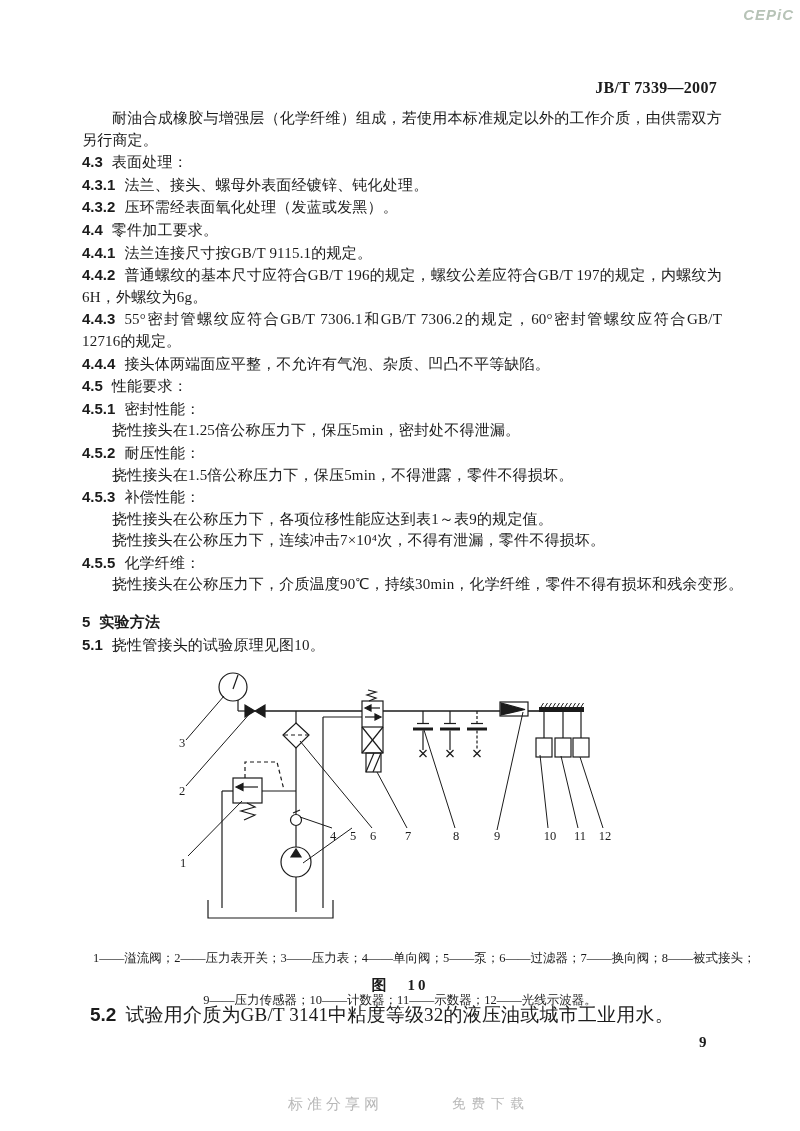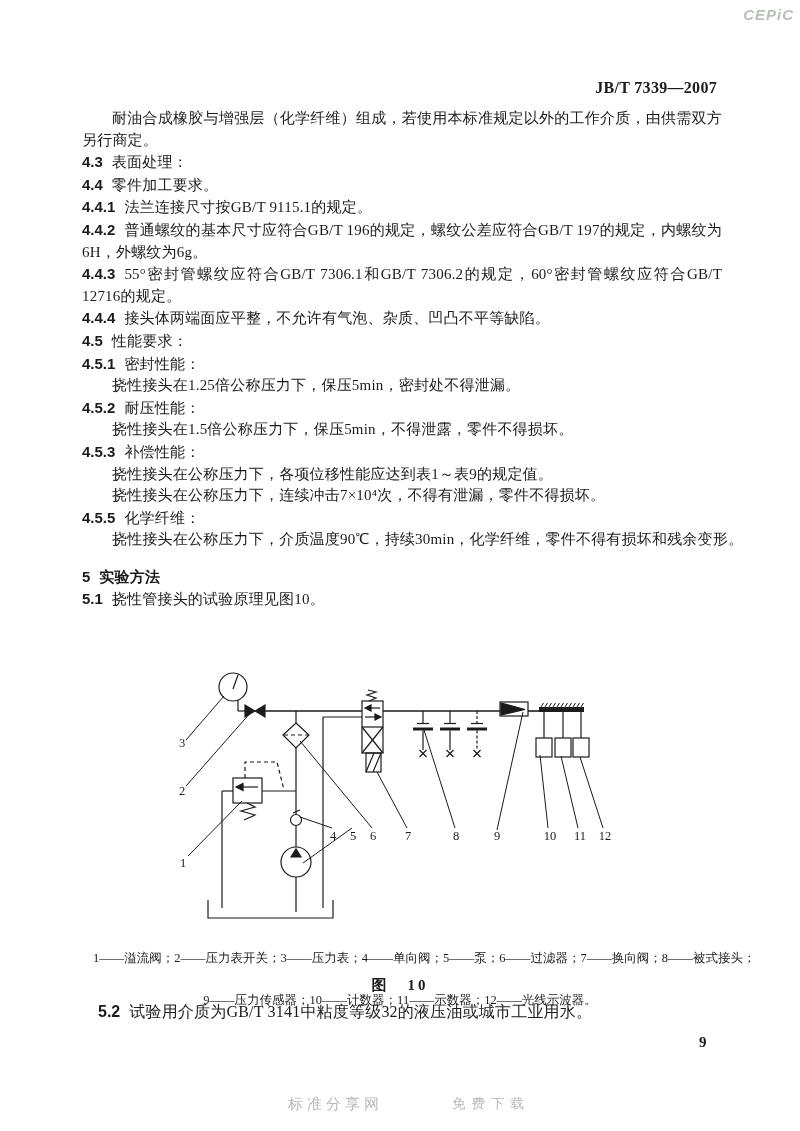--- a/index.html
+++ b/index.html
@@ -16,38 +16,40 @@
   .ind{padding-left:2em;white-space:nowrap;text-align:left;}
   .h5{margin-top:15px;font-weight:bold;}
   .figure{position:absolute;left:170px;top:664px;width:470px;height:266px;}
   .figure svg{display:block;}
   .figure text{font-size:12.5px;font-family:"Liberation Serif",serif;}
   .legend{position:absolute;left:75px;top:928px;width:650px;text-align:center;
           font-size:12.5px;line-height:24px;white-space:nowrap;}
   .legend p{margin:18px;}
   .figcap{position:absolute;left:75px;top:976px;width:650px;text-align:center;
           font-weight:bold;font-size:15px;letter-spacing:3px;}
-  .clause52{position:absolute;left:98px;top:1002px;width:640px;font-size:16px;letter-spacing:.2px;}
+  .clause52{position:absolute;left:90px;top:1002px;width:640px;font-size:19px;letter-spacing:.2px;}
   .pagenum{position:absolute;left:699px;top:1034px;font-weight:bold;font-size:15px;}
   .f1{position:absolute;left:288px;top:1095px;font-family:"Liberation Sans",sans-serif;
       font-size:15px;letter-spacing:4px;color:#b8b8b8;}
   .f2{position:absolute;left:452px;top:1095px;font-family:"Liberation Sans",sans-serif;
       font-size:13.5px;letter-spacing:6px;color:#b8b8b8;}
 </style>
 </head>
 <body>
 
 <div class="page">
 
   <div class="brand">CEPiC</div>
   <div class="code">JB/T 7339—2007</div>
 
   <div class="body">
     <p class="line p1"><span>耐油合成橡胶与增强层（化学纤维）组成，若使用本标准规定以外的工作介质，由供需双方另行商定。</span></p>
     <p class="line"><span class="sec">4.3</span><span>表面处理：</span></p>
+    <p class="line"><span class="sec">4.3.1</span><span>法兰、接头、螺母外表面经镀锌、钝化处理。</span></p>
+    <p class="line"><span class="sec">4.3.2</span><span>压环需经表面氧化处理（发蓝或发黑）。</span></p>
     <p class="line"><span class="sec">4.4</span><span>零件加工要求。</span></p>
     <p class="line"><span class="sec">4.4.1</span><span>法兰连接尺寸按GB/T 9115.1的规定。</span></p>
     <p class="line"><span class="sec">4.4.2</span><span>普通螺纹的基本尺寸应符合GB/T 196的规定，螺纹公差应符合GB/T 197的规定，内螺纹为6H，外螺纹为6g。</span></p>
     <p class="line"><span class="sec">4.4.3</span><span>55°密封管螺纹应符合GB/T 7306.1和GB/T 7306.2的规定，60°密封管螺纹应符合GB/T 12716的规定。</span></p>
     <p class="line"><span class="sec">4.4.4</span><span>接头体两端面应平整，不允许有气泡、杂质、凹凸不平等缺陷。</span></p>
     <p class="line"><span class="sec">4.5</span><span>性能要求：</span></p>
     <p class="line"><span class="sec">4.5.1</span><span>密封性能：</span></p>
     <p class="line ind"><span>挠性接头在1.25倍公称压力下，保压5min，密封处不得泄漏。</span></p>
     <p class="line"><span class="sec">4.5.2</span><span>耐压性能：</span></p>
     <p class="line ind"><span>挠性接头在1.5倍公称压力下，保压5min，不得泄露，零件不得损坏。</span></p>

